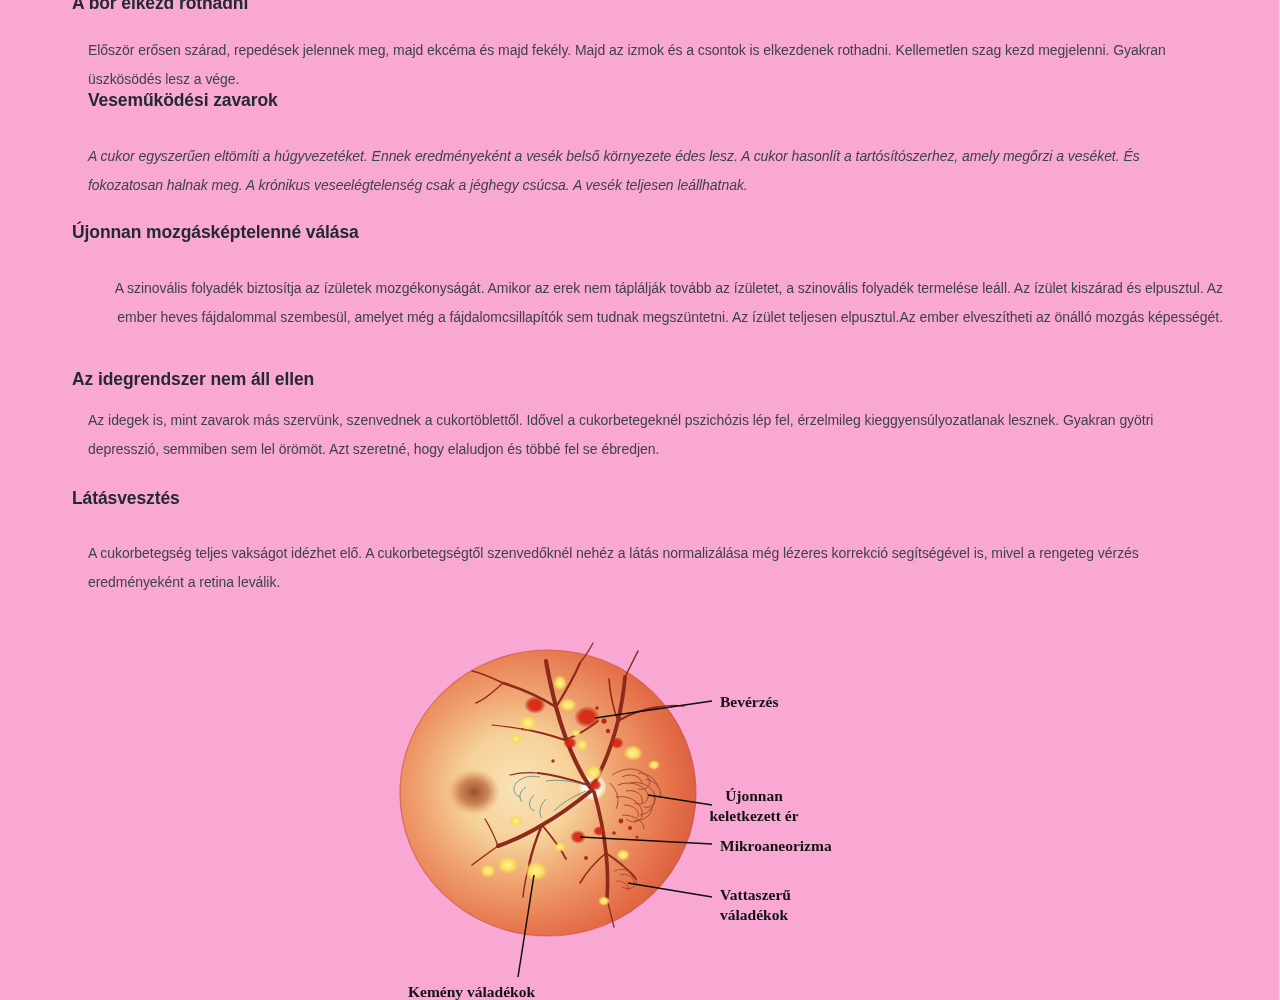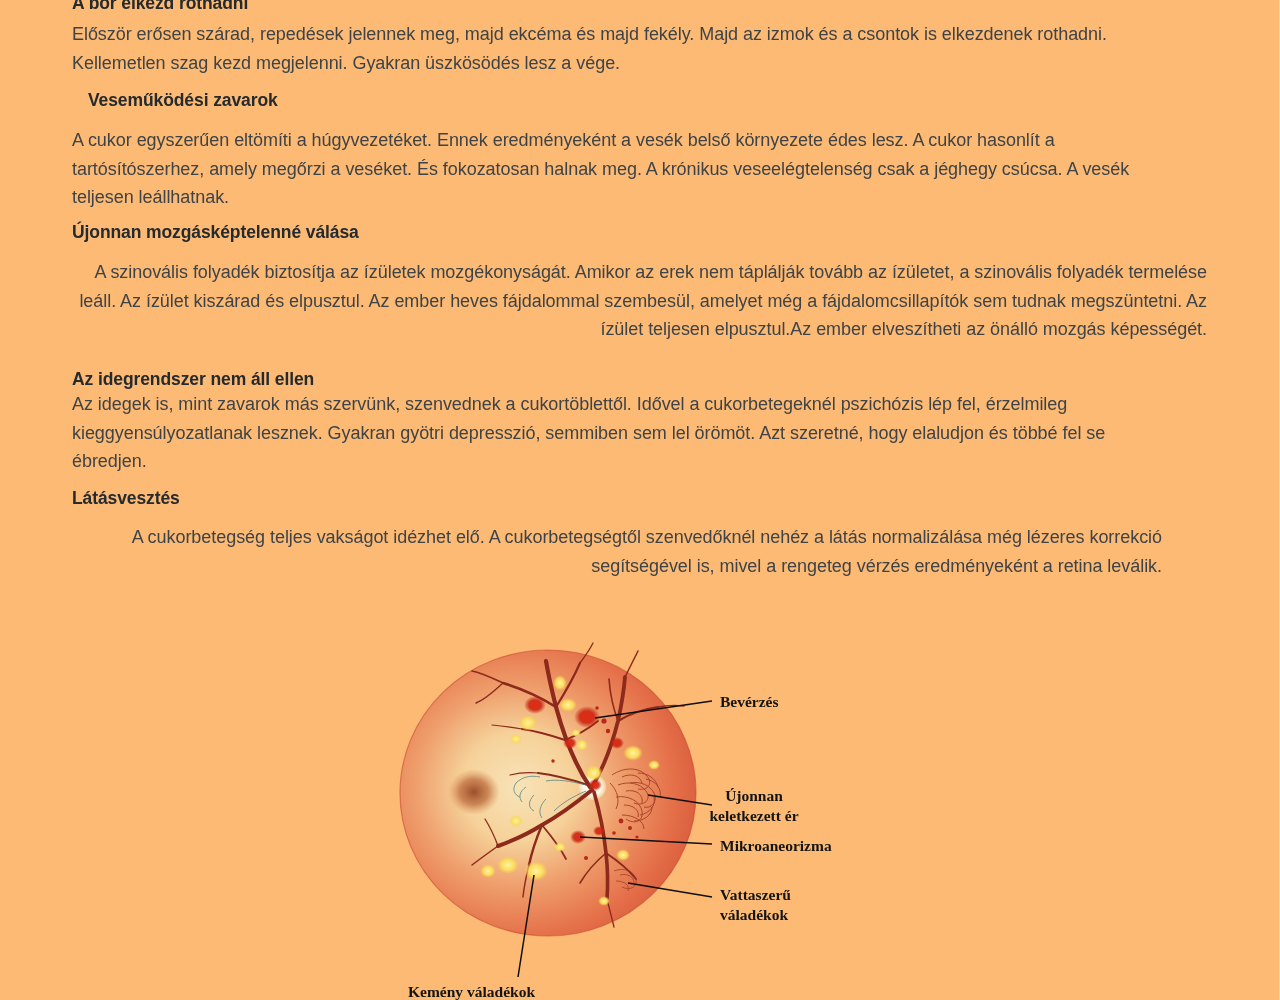--- a/index.html
+++ b/index.html
@@ -11,57 +11,57 @@
   body {
     width: 1280px;
     height: 1000px;
     overflow: hidden;
     font-family: "Liberation Sans", "DejaVu Sans", sans-serif;
     position: relative;
   }
   .page-frame {
     position: absolute;
     inset: 0;
-    background: #fdba74;
+    background: #f9a8d4;
     border-right: 1px solid #e2e2e2;
     box-sizing: border-box;
   }
   .article {
     position: absolute;
     left: 72px;
     top: -8px;
     width: 1128px;
   }
   h3.section-heading {
     font-size: 17.5px;
     line-height: 1.35;
     font-weight: bold;
     color: #252a2e;
     margin: 0;
     padding: 0;
     letter-spacing: -0.1px;
   }
   p.body-text {
-    font-size: 18px;
+    font-size: 14px;
     line-height: 28.5px;
     color: #3e4347;
-    margin: 0;
+    margin: 16px;
     padding: 0;
     letter-spacing: -0.05px;
   }
   .blk-h-1 { position: absolute; top: 0px;   left: 0; width: 1100px; }
   .blk-p-1 { position: absolute; top: 28px;  left: 0; width: 1090px; }
   .blk-h-2 { position: absolute; top: 97px;  left: 16px; width: 1100px; }
-  .blk-p-2 { position: absolute; top: 134px; left: 0; width: 1100px; }
+  .blk-p-2 { position: absolute; top: 134px; left: 0; width: 1100px; font-style: italic; }
   .blk-h-3 { position: absolute; top: 229px; left: 0; width: 1100px; }
   .blk-p-3 { position: absolute; top: 266px; left: 0; width: 1135px; text-align: right; }
   .blk-h-4 { position: absolute; top: 376px; left: 0; width: 1100px; }
   .blk-p-4 { position: absolute; top: 398px; left: 0; width: 1110px; }
   .blk-h-5 { position: absolute; top: 495px; left: 0; width: 1100px; }
-  .blk-p-5 { position: absolute; top: 531px; left: 0; width: 1090px; text-align: right; }
+  .blk-p-5 { position: absolute; top: 531px; left: 0; width: 1090px; }
 
   .figure-wrap {
     position: absolute;
     left: 390px;
     top: 625px;
     width: 500px;
     height: 380px;
   }
   .figure-svg { display: block; }
   .figure-caption-text {

